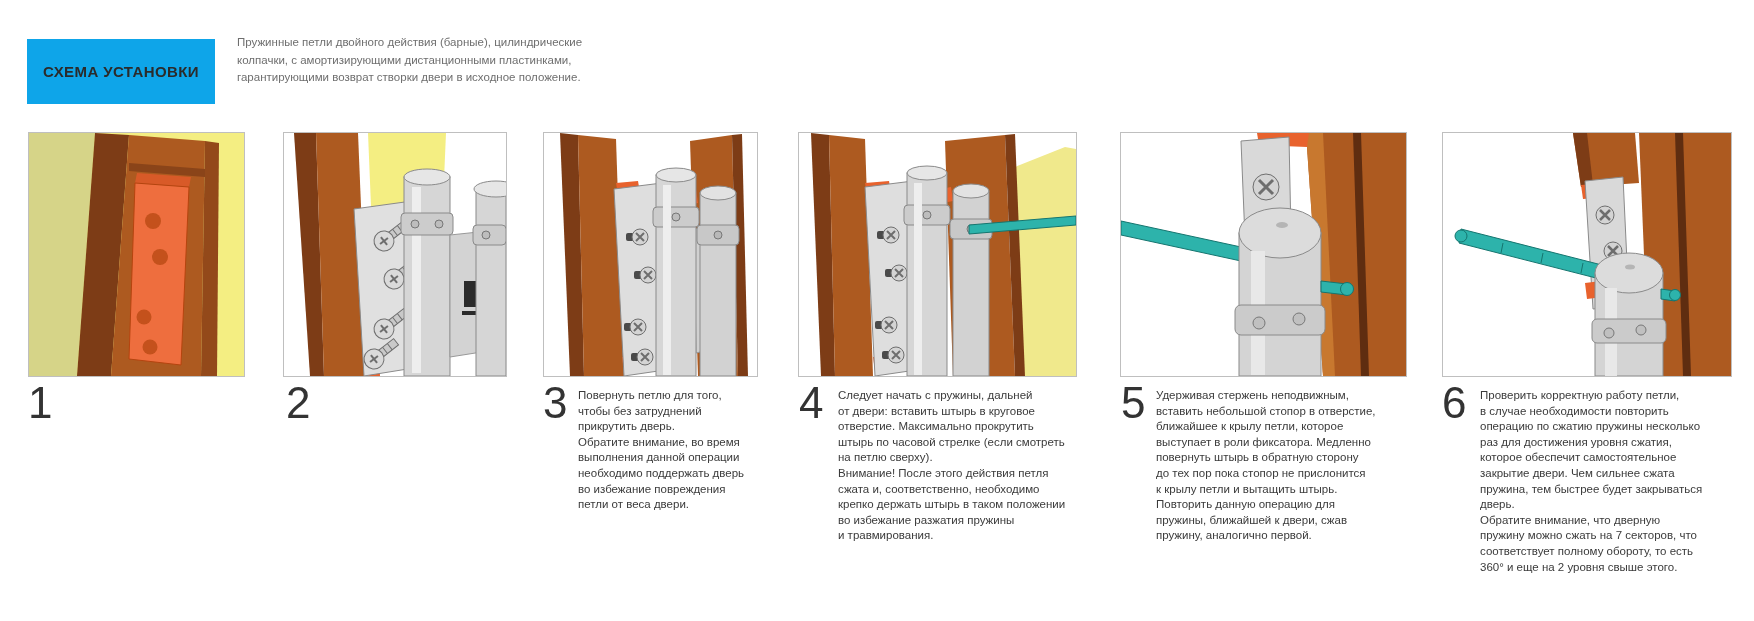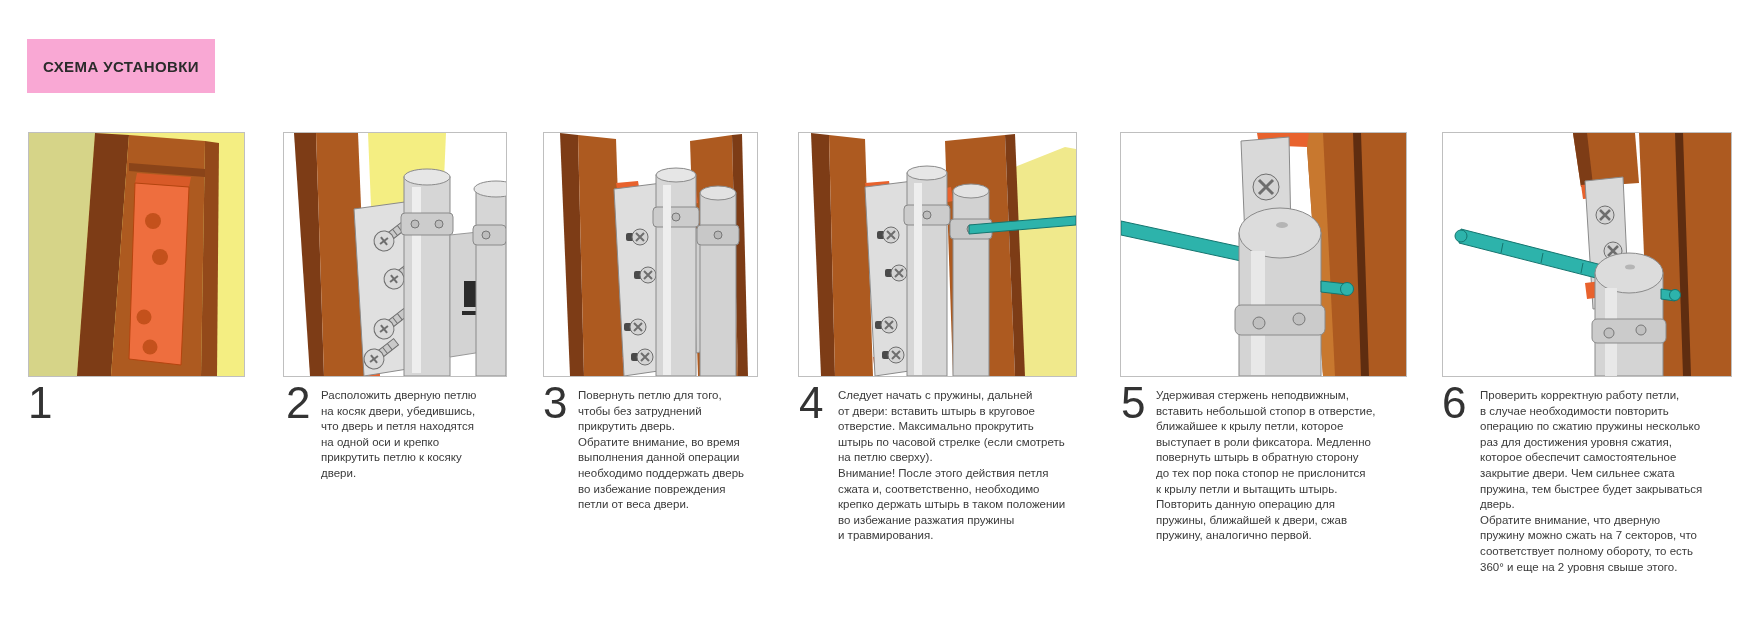--- a/index.html
+++ b/index.html
@@ -1,22 +1,22 @@
 <!DOCTYPE html>
 <html><head>
 <meta charset="utf-8">
 <style>
   html,body { margin:0; padding:0; background:#ffffff; }
   .page {
     position:relative; width:1754px; height:621px; background:#ffffff;
     font-family:"Liberation Sans", sans-serif; overflow:hidden;
   }
   .title-box {
-    position:absolute; left:27px; top:39px; width:188px; height:54px;
-    background:#f9a8d4; display:flex; align-items:center; justify-content:center;
+    position:absolute; left:27px; top:39px; width:188px; height:65px;
+    background:#0ea5e9; display:flex; align-items:center; justify-content:center;
   }
   .title-box span { font-size:15px; font-weight:bold; color:#2b2b2b; letter-spacing:.4px; }
   .intro {
     position:absolute; left:237px; top:34px; width:450px;
     font-size:11.5px; line-height:17.5px; color:#6e6e6e; white-space:pre-line;
   }
   .illus {
     position:absolute; top:132px; height:243px; border:1px solid #bfbfbf; background:#fff;
   }
   .illus svg { display:block; width:100%; height:100%; }
@@ -31,20 +31,23 @@
   }
 </style>
 </head>
 <body>
 
 <div class="page">
 
   <div class="title-box">
     <span>СХЕМА УСТАНОВКИ</span>
   </div>
+  <div class="intro">Пружинные петли двойного действия (барные), цилиндрические
+колпачки, с амортизирующими дистанционными пластинками,
+гарантирующими возврат створки двери в исходное положение.</div>
 
   <div class="illus" style="left:28px;width:215px;">
     <svg viewBox="0 0 215 243" preserveAspectRatio="none">
       <rect width="215" height="243" fill="#f4ee82"></rect>
       <polygon points="0,0 66,0 48,243 0,243" fill="#d6d488"></polygon>
       <g>
         <polygon points="66,0 100,2 82,243 48,243" fill="#7d3c16"></polygon>
         <polygon points="100,2 176,8 172,243 82,243" fill="#ad5a20"></polygon>
         <polygon points="176,8 190,10 188,243 172,243" fill="#93491a"></polygon>
         <polygon points="100,30 176,36 176,44 100,38" fill="#8a4419"></polygon>
@@ -304,26 +307,20 @@
         <circle cx="232" cy="162" r="5.5" fill="#2db3ab" stroke="#15756f"></circle>
       </g>
     </svg>
   </div>
 
   <div class="step" style="left:28px;width:225px;">
     <div class="step-num">1</div>
   </div>
   <div class="step" style="left:286px;width:230px;">
     <div class="step-num">2</div>
-    <div class="step-text">Расположить дверную петлю
-на косяк двери, убедившись,
-что дверь и петля находятся
-на одной оси и крепко
-прикрутить петлю к косяку
-двери.</div>
   </div>
   <div class="step" style="left:543px;width:235px;">
     <div class="step-num">3</div>
     <div class="step-text">Повернуть петлю для того,
 чтобы без затруднений
 прикрутить дверь.
 Обратите внимание, во время
 выполнения данной операции
 необходимо поддержать дверь
 во избежание повреждения

